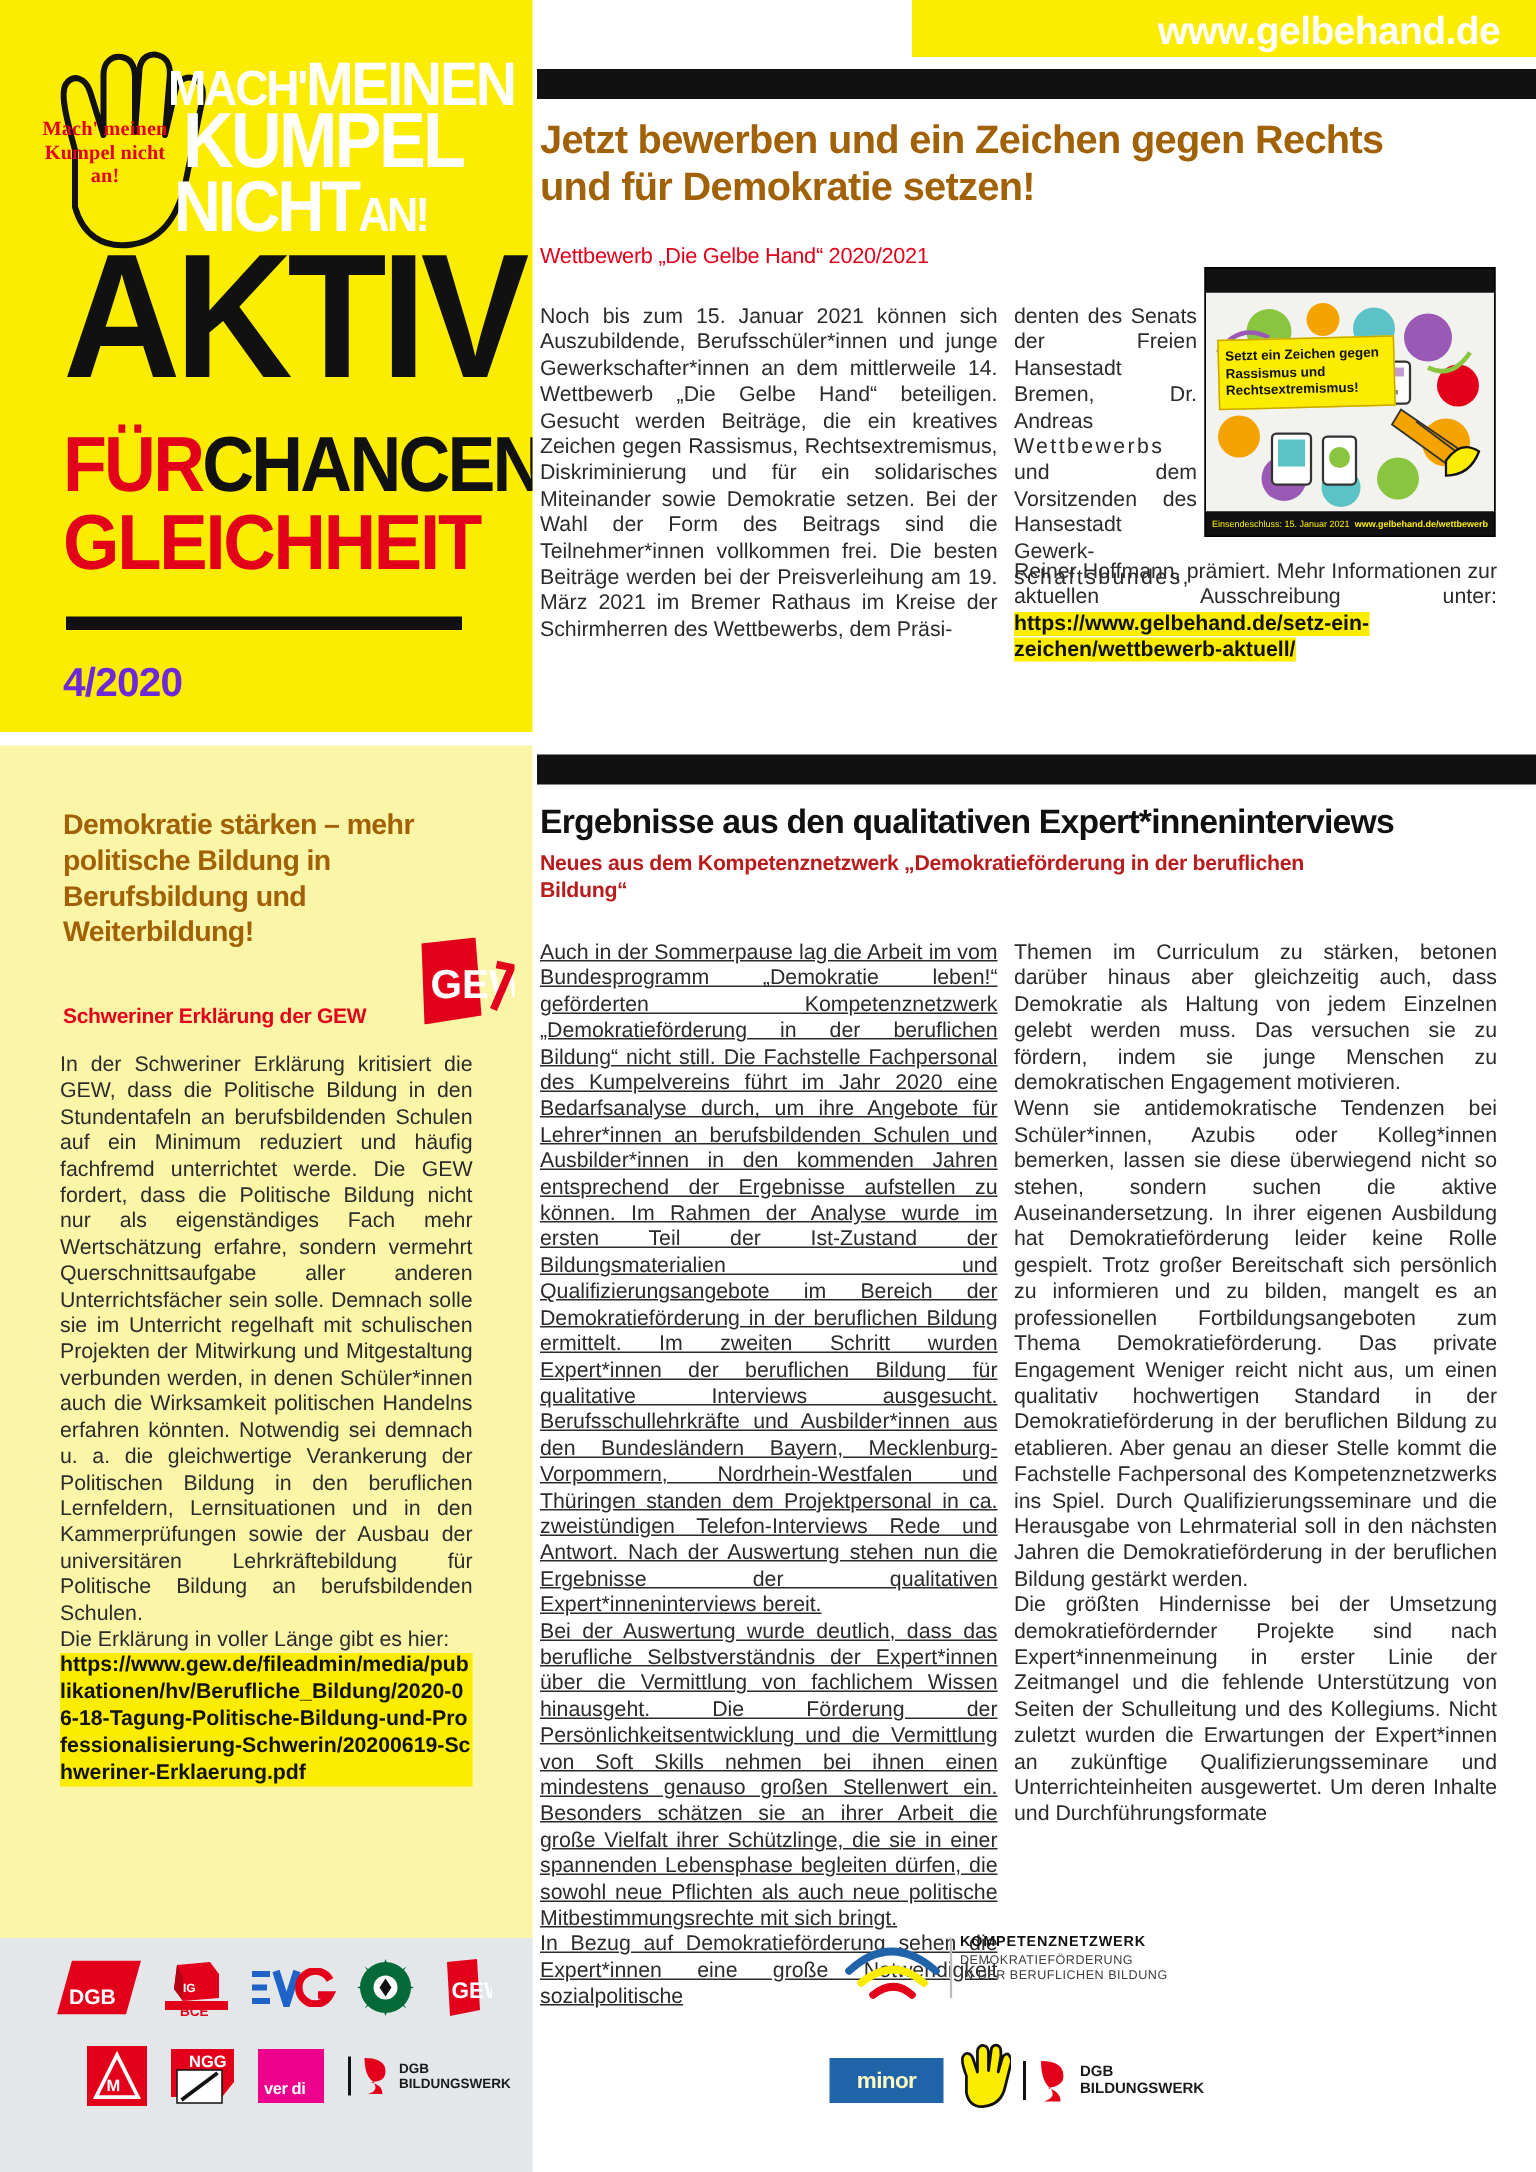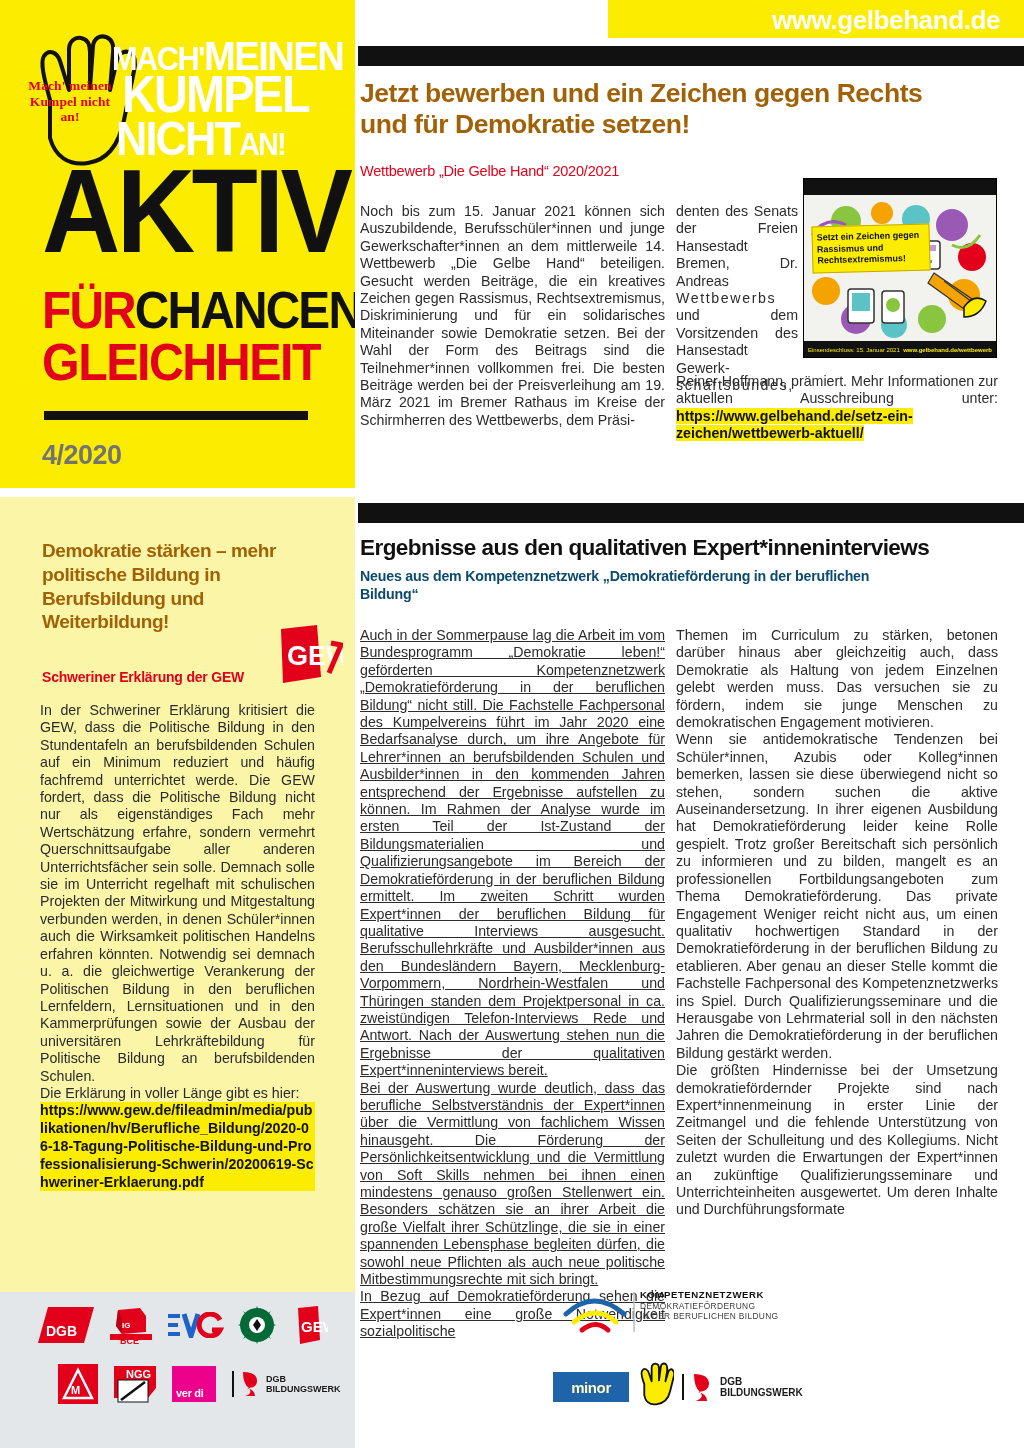--- a/index.html
+++ b/index.html
@@ -40,21 +40,21 @@
   .mh-aktiv { left:42px; top:160px; font-size:118px; color:#111111;
               letter-spacing:-4px; transform:scaleX(0.92); transform-origin:left top; }
   .mh-fuer { left:42px; top:288px; font-size:52px; letter-spacing:-2px;
              transform:scaleX(0.92); transform-origin:left top; }
   .mh-fuer .red { color:#e2001a; }
   .mh-fuer .blk { color:#111111; }
   .mh-gleich { left:42px; top:340px; font-size:52px; color:#e2001a;
                letter-spacing:-1.6px; transform:scaleX(0.93); transform-origin:left top; }
   .mh-rule { position:absolute; left:44px; top:411px; width:264px; height:9px; background:#111; }
   .mh-issue { position:absolute; left:42px; top:440px; font-size:27px;
-              font-weight:bold; color:#737373; letter-spacing:-0.5px; }
+              font-weight:bold; color:#6d28d9; letter-spacing:-0.5px; }
 
   
   .site-url-bar {
     position:absolute; left:608px; top:0; width:416px; height:38px;
     background:#fbec00;
   }
   .site-url {
     position:absolute; right:24px; top:5px;
     font-size:26px; font-weight:bold; color:#ffffff;
     letter-spacing:-0.4px;
@@ -167,21 +167,21 @@
   }
   .dgbbw-text { font-size:9px; font-weight:bold; color:#1a1a1a; line-height:10.5px; }
 
   
   .a2-title {
     position:absolute; left:360px; top:535px; width:660px;
     font-size:22.5px; font-weight:bold; color:#111; letter-spacing:-0.55px;
   }
   .a2-kicker {
     position:absolute; left:360px; top:568px; width:520px;
-    font-size:14.2px; font-weight:bold; color:#0c4a6e;
+    font-size:14.2px; font-weight:bold; color:#b91c1c;
     line-height:17.5px; letter-spacing:-0.2px;
   }
   .a2-c1 { left:360px; top:627px; width:305px;text-decoration:underline; }
   .a2-c2 { left:676px; top:627px; width:322px; }
   .a2-c2-narrow { left:790px; top:1283px; width:208px; }
 
   
   .kn-logo { position:absolute; left:562px; top:1288px; width:200px; height:48px; }
   .kn-text {
     position:absolute; left:640px; top:1290px;

